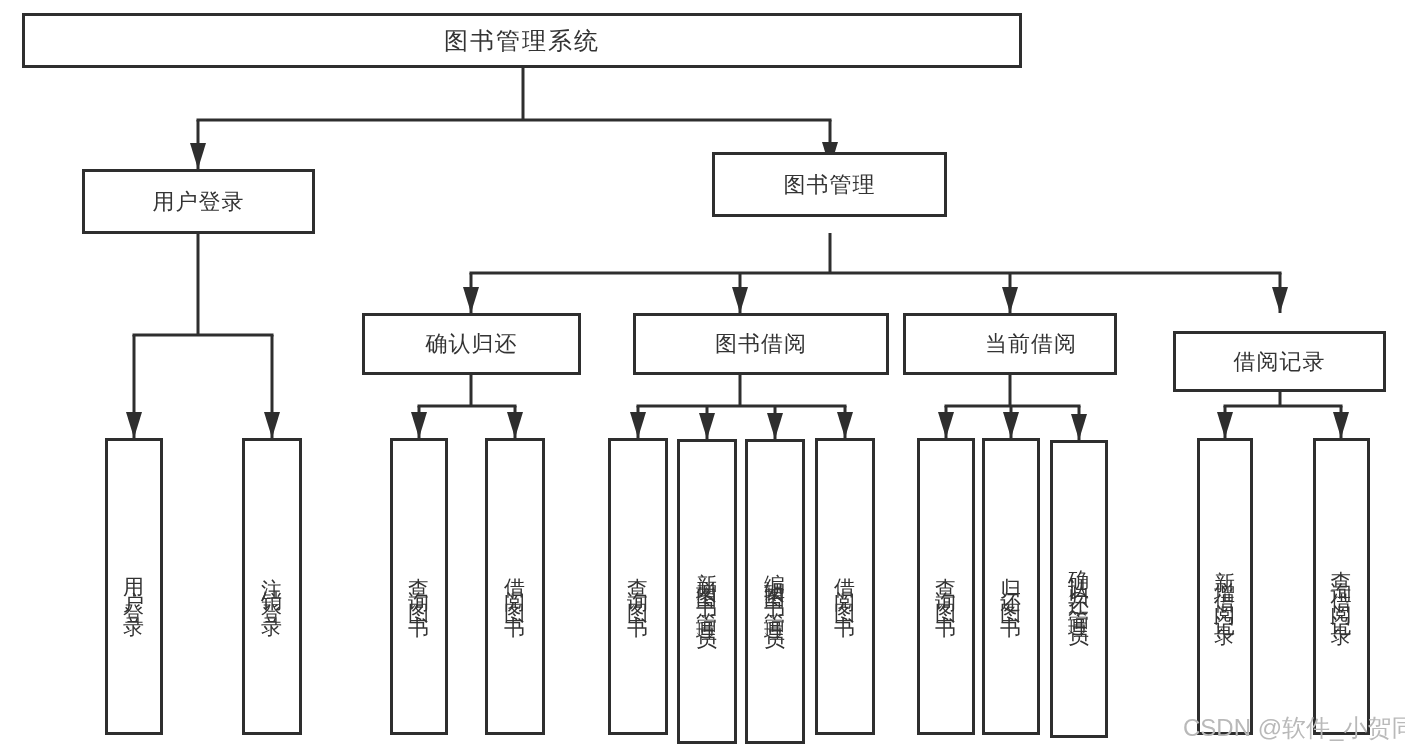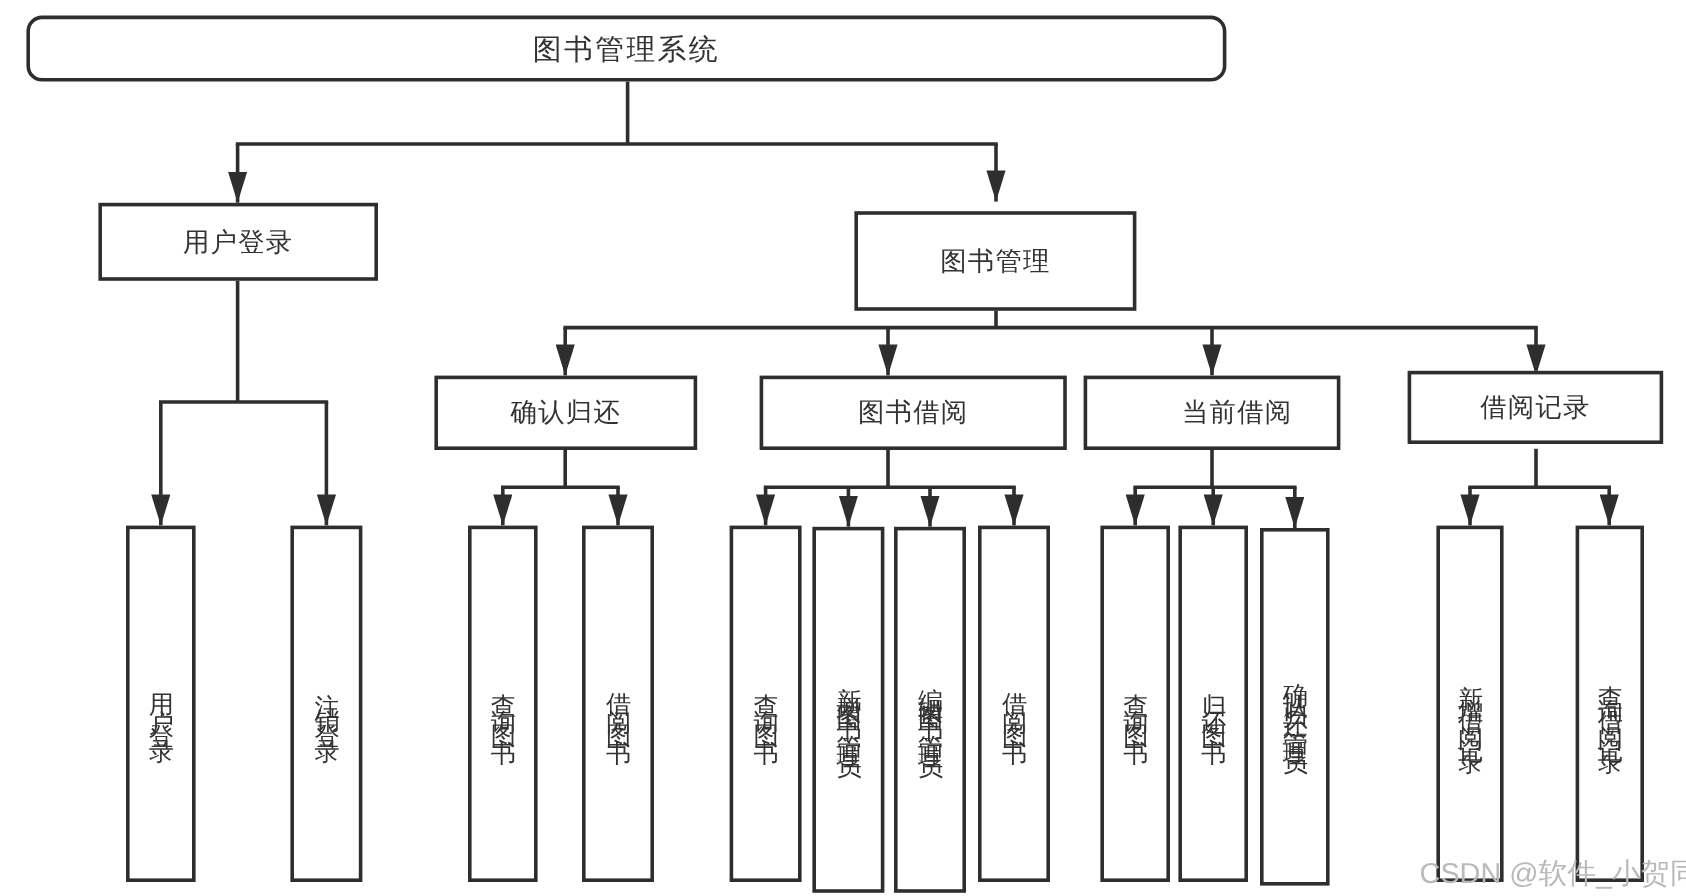--- a/index.html
+++ b/index.html
@@ -102,29 +102,29 @@
       <line x1="1011" y1="406" x2="1011" y2="438" marker-end="url(#arw)"></line>
       <line x1="1079" y1="406" x2="1079" y2="440" marker-end="url(#arw)"></line>
 
       <path d="M1280,374 V406"></path>
       <path d="M1223.5,406 H1342.5"></path>
       <line x1="1225" y1="406" x2="1225" y2="438" marker-end="url(#arw)"></line>
       <line x1="1341" y1="406" x2="1341" y2="438" marker-end="url(#arw)"></line>
     </g>
   </svg>
 
-  <div class="node root-node" style="left:22px; top:13px; width:1000px; height:55px;border-radius:13px;">图书管理系统</div>
+  <div class="node root-node" style="left:22px; top:13px; width:1000px; height:55px;">图书管理系统</div>
 
   <div class="node hnode" style="left:82px; top:169px; width:233px; height:65px;">用户登录</div>
-  <div class="node hnode" style="left:712px; top:176px; width:235px; height:83px;">图书管理</div>
+  <div class="node hnode" style="left:712px; top:152px; width:235px; height:65px;">图书管理</div>
 
   <div class="node hnode" style="left:362px; top:313px; width:219px; height:62px;">确认归还</div>
   <div class="node hnode" style="left:633px; top:313px; width:256px; height:62px;">图书借阅</div>
   <div class="node hnode" style="left:903px; top:313px; width:214px; height:62px;padding-left:42px;">当前借阅</div>
-  <div class="node hnode" style="left:1173px; top:309px; width:213px; height:61px;">借阅记录</div>
+  <div class="node hnode" style="left:1173px; top:331px; width:213px; height:61px;">借阅记录</div>
 
   <div class="node leaf t4" style="left:105px; top:438px; width:58px; height:297px;">
     <span>用户登录</span>
   </div>
   <div class="node leaf t4" style="left:242px; top:438px; width:60px; height:297px;">
     <span>注销登录</span>
   </div>
 
   <div class="node leaf t4" style="left:390px; top:438px; width:58px; height:297px;">
     <span>查询图书</span>

